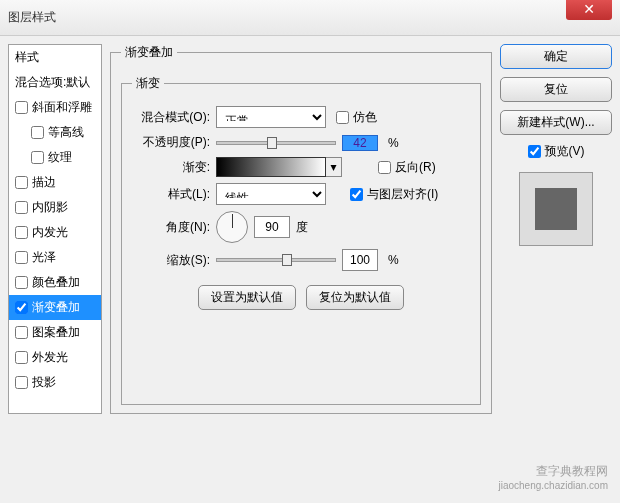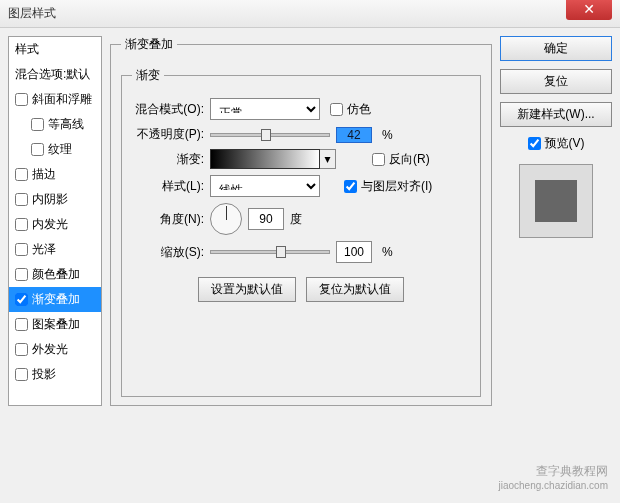--- a/index.html
+++ b/index.html
@@ -1,45 +1,45 @@
 <!DOCTYPE html>
 <html><head>
 <meta charset="utf-8">
 <style>
 * { box-sizing: border-box; margin: 0; padding: 0; font-family: "Microsoft YaHei", SimSun, sans-serif; font-size: 12px; }
 body { background: #f0f0f0; width: 620px; height: 503px; overflow: hidden; }
-.titlebar { height: 28px; background: linear-gradient(#f8f8f8, #e8e8e8); border-bottom: 1px solid #ccc; display: flex; align-items: center; padding: 0 8px; position: relative; }
+.titlebar { height: 36px; background: linear-gradient(#f8f8f8, #e8e8e8); border-bottom: 1px solid #ccc; display: flex; align-items: center; padding: 0 8px; position: relative; }
 .titlebar .title { color: #333; }
 .close-btn { position: absolute; right: 8px; top: 0; width: 46px; height: 20px; background: linear-gradient(#e05050, #c03030); color: #fff; text-align: center; border-radius: 0 0 3px 3px; line-height: 18px; font-size: 14px; }
 .content { display: flex; padding: 8px; gap: 8px; height: calc(100% - 28px); }
 .sidebar { width: 94px; border: 1px solid #a0a0a0; background: #fff; height: 370px; overflow: hidden; }
 .sidebar-item { padding: 4px 4px 4px 6px; display: flex; align-items: center; gap: 4px; cursor: default; }
 .sidebar-item.header { font-weight: normal; text-align: right; }
 .sidebar-item.indent { padding-left: 22px; }
 .sidebar-item.selected { background: #1e90ff; color: #fff; }
 .sidebar-item input[type=checkbox] { width: 13px; height: 13px; }
 fieldset { border: 1px solid #a0a0a0; padding: 8px 10px; }
 legend { padding: 0 4px; }
 .main { flex: 1; }
 .main-outer { height: 370px; }
 .inner-fs { margin-top: 6px; height: 330px; }
 .row { display: flex; align-items: center; margin: 6px 0; gap: 6px; }
-.row .lbl { width: 72px; text-align: right; }
+.row .lbl { width: 72px; text-align: right; margin-left: 6px; }
 select, input[type=text] { border: 1px solid #888; background: #fff; padding: 6px 4px; height: 22px; }
 .blend { width: 110px; }
 .slider-track { height: 4px; background: #ccc; border: 1px solid #999; position: relative; flex: 1; max-width: 120px; }
 .slider-thumb { position: absolute; top: -5px; width: 10px; height: 12px; background: #eee; border: 1px solid #666; }
-.val { width: 36px; text-align: center; background: #3399ff; color: #0f172a; border: 1px solid #2266cc; }
+.val { width: 36px; text-align: center; background: #3399ff; color: #4c1d95; border: 1px solid #2266cc; }
 .val.plain { background: #fff; color: #000; border: 1px solid #888; }
 .pct { margin-left: 4px; }
 .grad-swatch { width: 110px; height: 20px; background: linear-gradient(90deg, #000, #fff); border: 1px solid #333; }
 .drop-arrow { width: 16px; height: 20px; border: 1px solid #888; border-left: none; display: flex; align-items: center; justify-content: center; background: #eee; }
 .angle-dial { width: 32px; height: 32px; border: 1px solid #888; border-radius: 50%; background: #f8f8f8; position: relative; }
 .angle-dial::after { content: ""; position: absolute; width: 1px; height: 14px; background: #333; left: 50%; top: 2px; }
-.btn { border: 1px solid #888; background: linear-gradient(#fafafa, #e0e0e0); padding: 3px 12px; border-radius: 0; }
+.btn { border: 1px solid #888; background: linear-gradient(#fafafa, #e0e0e0); padding: 3px 12px; border-radius: 5px; }
 .btn-row { display: flex; gap: 10px; justify-content: center; margin-top: 14px; }
 .right { width: 112px; display: flex; flex-direction: column; gap: 8px; align-items: center; }
 .right .btn { width: 100%; text-align: center; }
 .right .btn.primary { border: 1.5px solid #2a7de1; }
 .preview-box { width: 74px; height: 74px; border: 1px solid #999; background: #ddd; display: flex; align-items: center; justify-content: center; margin-top: 4px; }
 .preview-inner { width: 42px; height: 42px; background: #666; }
 .chk-row { display: flex; align-items: center; gap: 4px; }
 .watermark { position: absolute; right: 12px; bottom: 12px; text-align: right; color: rgba(80,80,80,0.5); font-size: 16px; }
 .watermark .sub { font-size: 10px; }
 </style>

